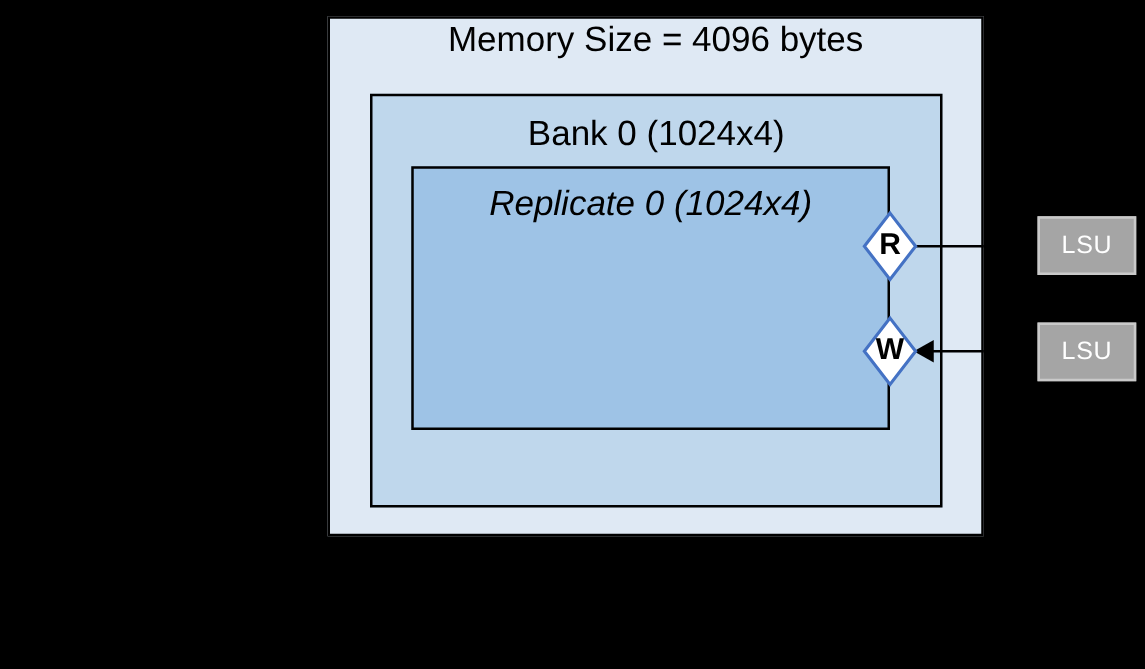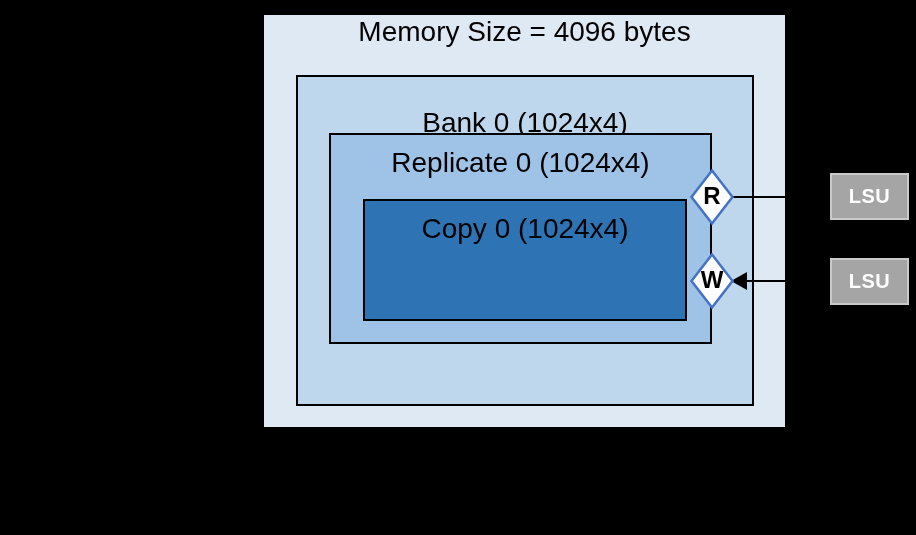--- a/index.html
+++ b/index.html
@@ -35,23 +35,23 @@
     width: 100%;
     text-align: center;
     font-size: 28px;
     line-height: 34px;
     color: var(--label-text);
     white-space: nowrap;
   }
   #memory-box    { left: 262px; top: 13px;  width: 525px; height: 416px; background: var(--memory-fill); }
   #memory-box    .box-label { }
   #bank-box      { left: 296px; top: 75px;  width: 458px; height: 331px; background: var(--bank-fill); }
-  #bank-box      .box-label { padding-top: 13px; margin-top: 16px; }
+  #bank-box      .box-label { padding-top: 13px; }
   #replicate-box { left: 329px; top: 133px; width: 383px; height: 211px; background: var(--replicate-fill); }
-  #replicate-box .box-label { padding-top: 11px; }
+  #replicate-box .box-label { padding-top: 11px; font-style: italic; }
   #copy-box      { left: 363px; top: 199px; width: 324px; height: 122px; background: var(--copy-fill); }
   #copy-box      .box-label { padding-top: 11px; }
 
   .connector {
     position: absolute;
     height: 2.5px;
     background: var(--box-border);
   }
   #read-line  { left: 730px; top: 195.5px; width: 57px; }
   #write-line { left: 744px; top: 279.5px; width: 43px; }
@@ -83,21 +83,21 @@
     font-size: 24px; font-weight: bold; color: var(--label-text);
     padding-bottom: 2px;
   }
 
   .lsu-box {
     position: absolute;
     left: 830px; width: 79px; height: 47px;
     background: var(--lsu-fill);
     border: 2.5px solid var(--lsu-border);
     display: flex; align-items: center; justify-content: center;
-    font-size: 20px; font-weight: bold; color: var(--lsu-text);
+    font-size: 20px; font-weight: normal; color: var(--lsu-text);
     letter-spacing: 0.5px;
   }
   #lsu-read  { top: 173px; }
   #lsu-write { top: 258px; }
 </style>
 </head>
 <body>
 
 <div id="stage">
 
@@ -106,23 +106,20 @@
   </div>
 
   <div class="box" id="bank-box">
     <div class="box-label">Bank 0 (1024x4)</div>
   </div>
 
   <div class="box" id="replicate-box">
     <div class="box-label">Replicate 0 (1024x4)</div>
   </div>
 
-  <div class="box" id="copy-box">
-    <div class="box-label">Copy 0 (1024x4)</div>
-  </div>
 
   <div class="connector" id="read-line"></div>
   <div class="connector" id="write-line"></div>
   <div id="write-arrowhead"></div>
 
   <div class="diamond" id="read-diamond">
     <svg width="46" height="58" viewBox="0 0 46 58">
       <polygon points="23,2.5 43.5,29 23,55.5 2.5,29"></polygon>
     </svg>
     <span class="diamond-letter">R</span>

